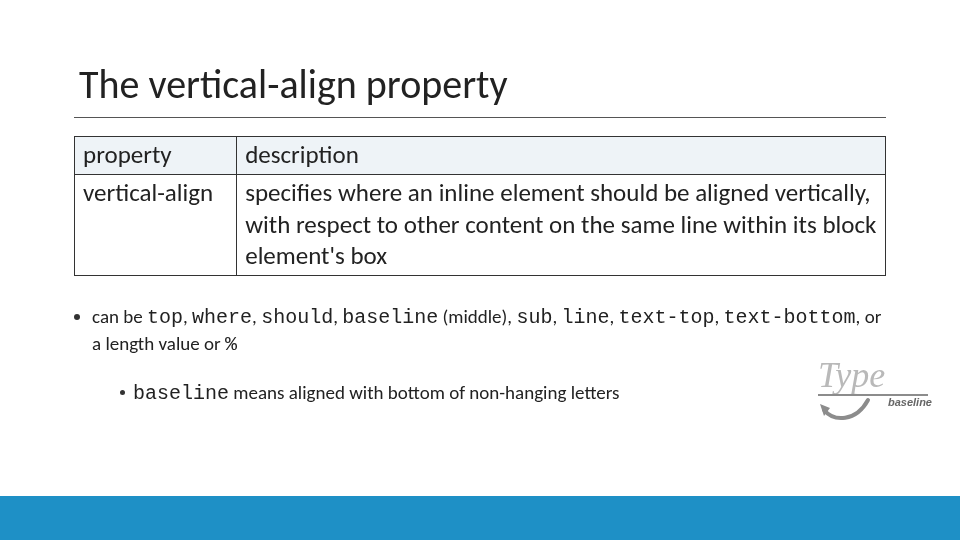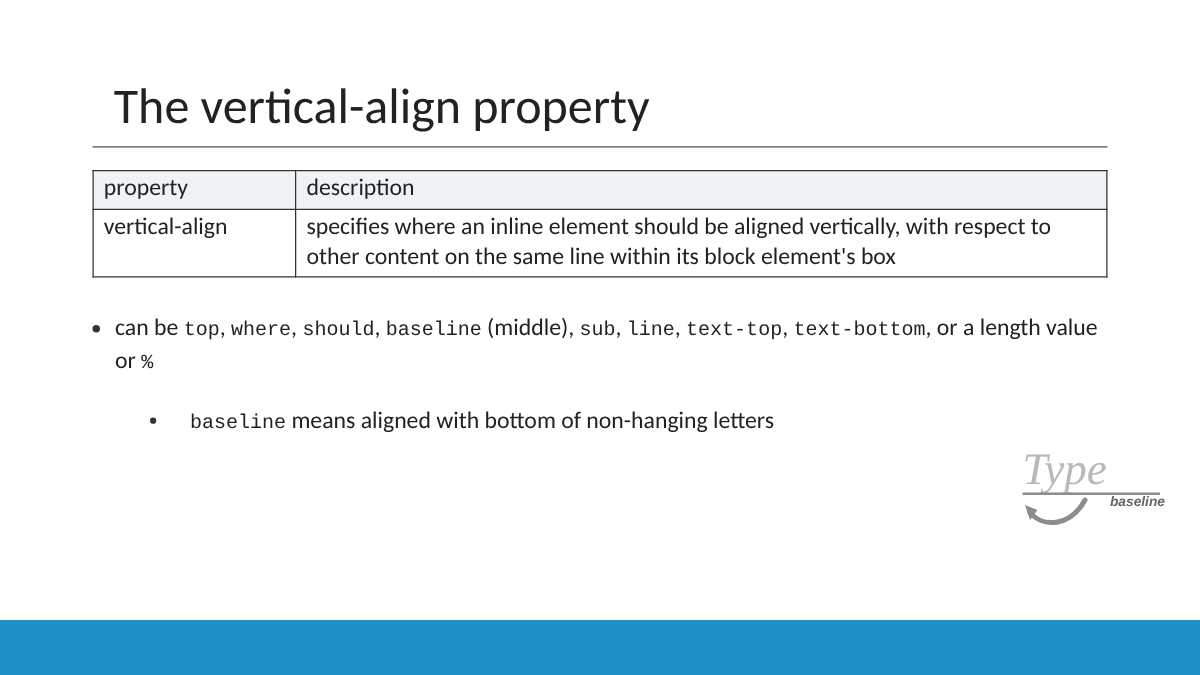--- a/index.html
+++ b/index.html
@@ -18,31 +18,31 @@
     width: 960px;
     height: 540px;
     box-sizing: border-box;
     padding: 60px 74px 0 74px;
   }
   .title {
     font-size: 40px;
     font-weight: 300;
     color: #222;
     letter-spacing: 0px;
-    margin: 0 0 8px 17px;
+    margin: 0 0 8px 5px;
   }
   .title-rule {
     border: none;
     border-top: 1px solid #555;
     margin: 0 0 18px 0;
   }
   table.prop {
     width: 100%;
     border-collapse: collapse;
-    font-size: 19px;
+    font-size: 25px;
   }
   table.prop th, table.prop td {
     border: 1px solid #333;
     padding: 2px 8px 4px 8px;
     text-align: left;
     vertical-align: top;
     font-weight: 400;
     line-height: 1.25;
   }
   table.prop th {
@@ -61,32 +61,32 @@
     gap: 12px;
     margin-bottom: 22px;
   }
   .bullet-l1 .dot {
     width: 6px; height: 6px; border-radius: 50%; background:#333;
     margin-top: 10px;
     flex: 0 0 auto;
   }
   .bullet-l2 {
     display: flex;
-    gap: 27px;
+    gap: 8px;
     margin-left: 46px;
     align-items: flex-start;
   }
   .bullet-l2 .dot {
     width: 5px; height: 5px; border-radius: 50%; background:#333;
     margin-top: 10px;
     flex: 0 0 auto;
   }
   .mono {
     font-family: "Consolas", "Courier New", monospace;
-    font-size: 16px;
+    font-size: 20px;
   }
   .footer-bar {
     position: absolute;
     left: 0;
     right: 0;
     bottom: 0;
     height: 44px;
     background: #1e90c6;
   }
   

